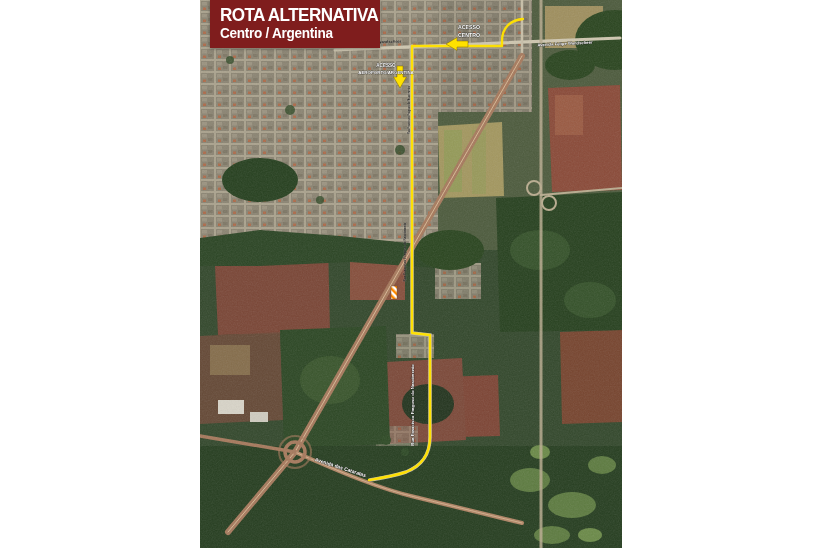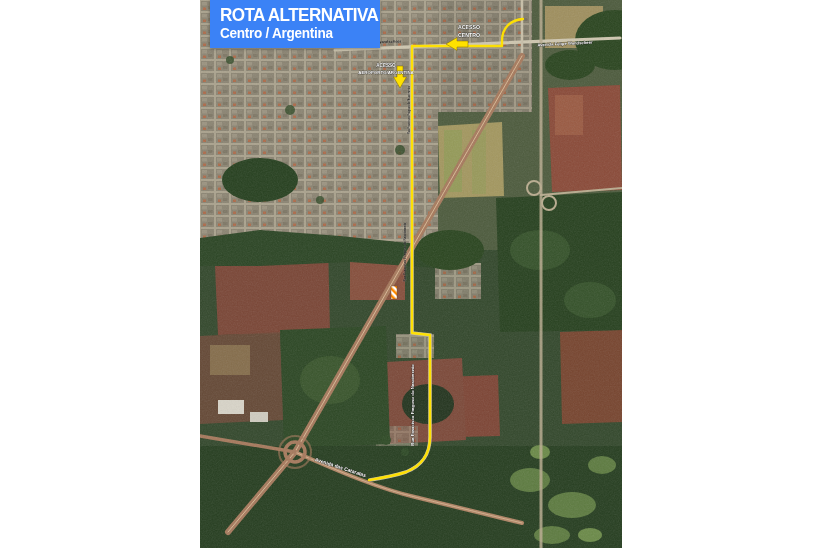--- a/index.html
+++ b/index.html
@@ -2,21 +2,21 @@
 <html><head>
 <meta charset="utf-8">
 <style>
   html,body{margin:0;padding:0;background:#ffffff;}
   .stage{position:relative;width:822px;height:548px;background:#ffffff;overflow:hidden;
          font-family:"Liberation Sans",sans-serif;}
   .map-wrap{position:absolute;left:200px;top:0;width:422px;height:548px;overflow:hidden;}
   .map-wrap svg{display:block;}
 
   .banner{position:absolute;left:10px;top:0;width:150px;padding:5px 10px 7px 10px;
-          background:#3b82f6;box-shadow:0 1px 3px rgba(0,0,0,.35);}
+          background:#7f1d1d;box-shadow:0 1px 3px rgba(0,0,0,.35);}
   .banner .title{color:#fff;font-weight:bold;font-size:18px;line-height:20px;
                  letter-spacing:-0.6px;transform:scaleX(.95);transform-origin:left center;white-space:nowrap;}
   .banner .subtitle{color:#fff;font-weight:bold;font-size:14px;line-height:16px;
                  letter-spacing:-0.3px;transform:scaleX(.97);transform-origin:left center;white-space:nowrap;}
 
   text{font-family:"Liberation Sans",sans-serif;}
   .lbl-w{fill:#ffffff;stroke:rgba(15,15,15,.85);stroke-width:.55px;paint-order:stroke;font-weight:bold;}
   .lbl-d{fill:#1e1e1e;stroke:rgba(255,255,255,.35);stroke-width:.3px;paint-order:stroke;font-weight:bold;}
 </style>
 </head>

